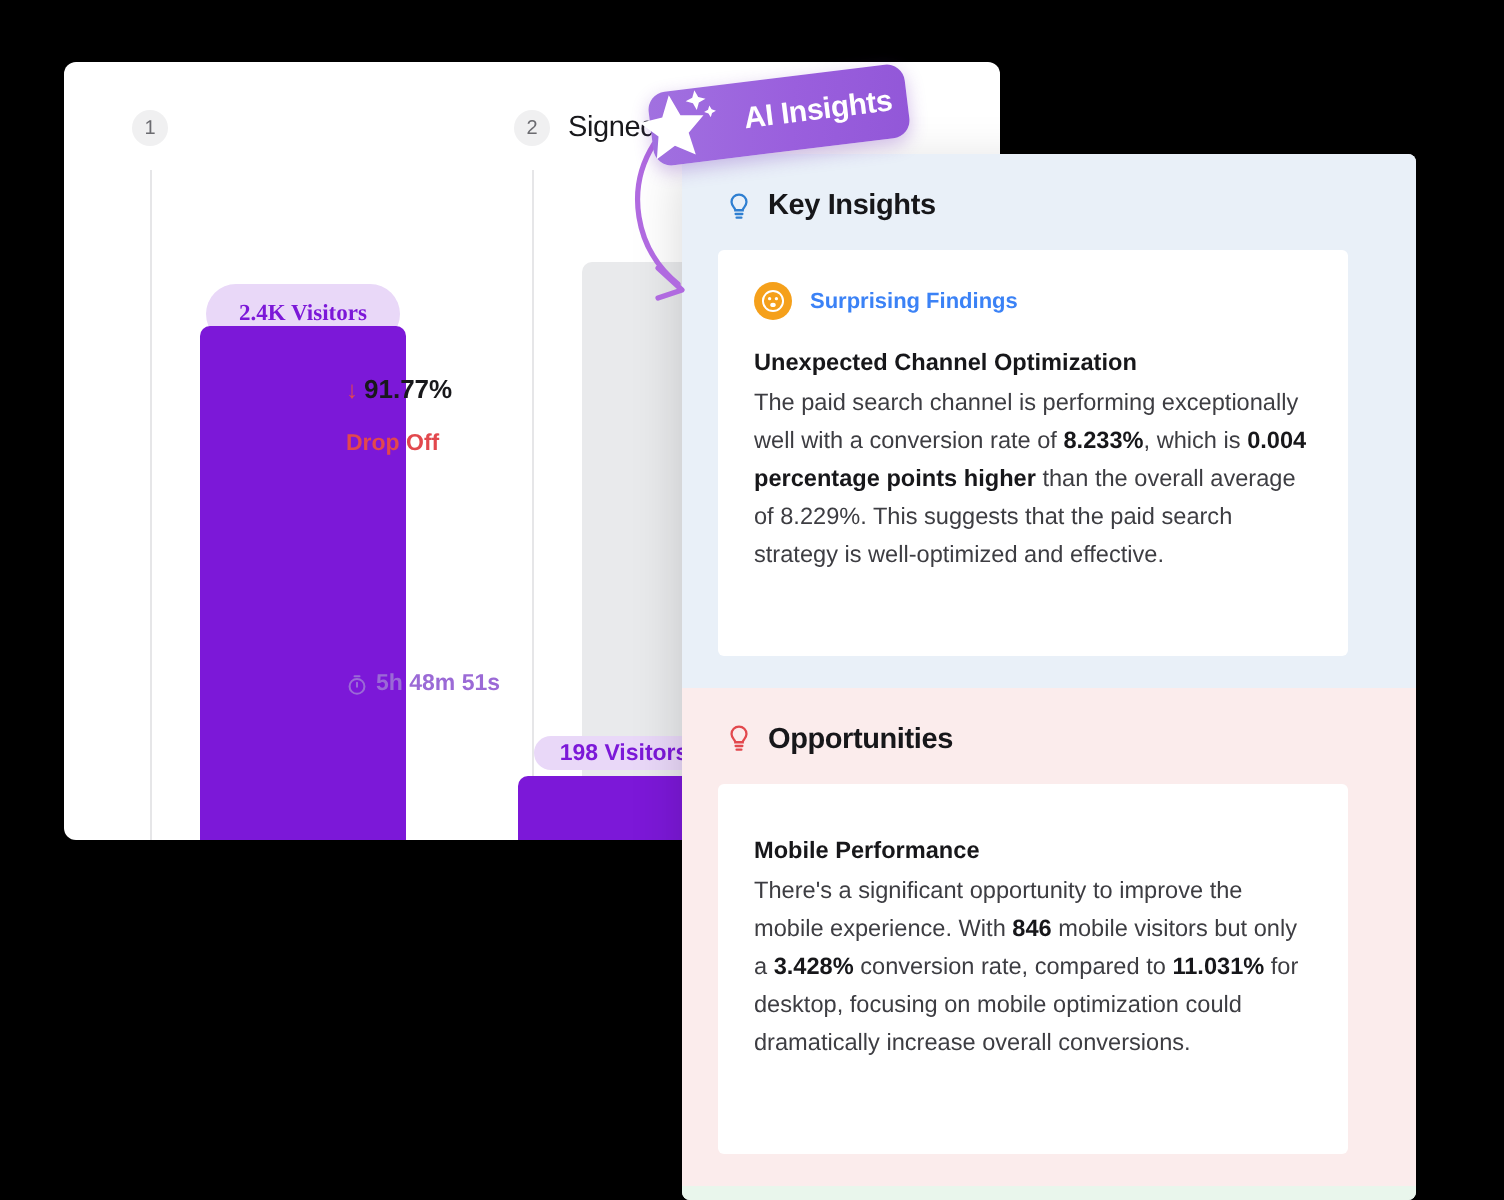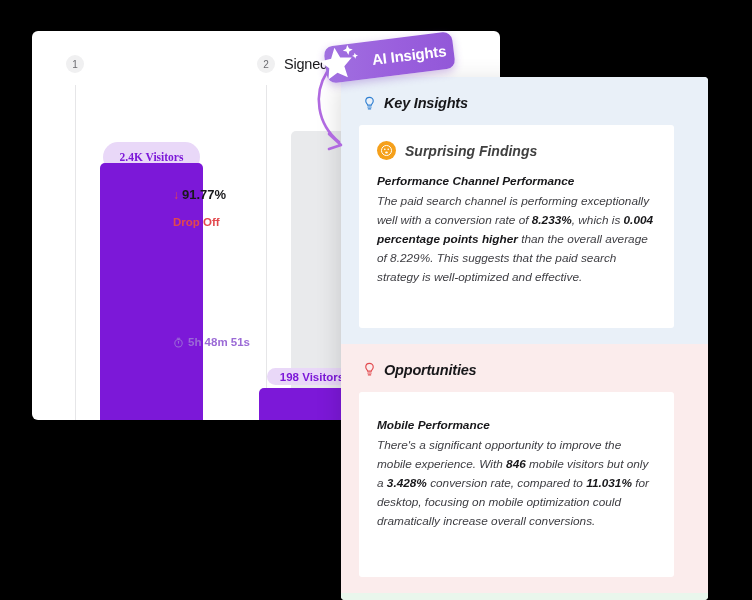--- a/index.html
+++ b/index.html
@@ -42,37 +42,37 @@
     position:absolute;display:flex;align-items:center;gap:4px;
     font-size:11.5px;font-weight:700;color:#9b6ad6;white-space:nowrap;
   }
 
   
   .insights{
     position:absolute;left:341px;top:77px;width:367px;height:523px;
     background:#fff;border-radius:4px;overflow:hidden;
     box-shadow:0 6px 26px rgba(0,0,0,.16);
   }
-  .sec{padding:0 16px 16px 0;font-style:italic;}
+  .sec{padding:0 16px 16px 0;}
   .sec-blue{background:#e9f0f8;}
   .sec-pink{background:#fbecec;}
   .sec-green{background:#e9f6ec;}
   .sec-head{display:flex;align-items:center;gap:8px;padding:18px 22px 14px 22px;}
   .sec-title{font-size:14.5px;font-weight:700;color:#17171a;letter-spacing:-.2px;}
   .card{
     background:#fff;border-radius:3px;margin:0 18px;padding:16px 18px 18px 18px;
   }
   .card-tall{padding-bottom:40px;}
   .card-tall2{padding-top:26px;padding-bottom:46px;}
   .badge-row{display:flex;align-items:center;gap:9px;margin-bottom:14px;}
   .orange-dot{
     width:19px;height:19px;border-radius:50%;background:#f5a01b;flex:0 0 auto;
     display:flex;align-items:center;justify-content:center;
   }
-  .badge-lbl{font-size:14px;font-weight:700;color:#404040;}
+  .badge-lbl{font-size:11px;font-weight:700;color:#3b82f6;}
   .item-title{font-size:11.8px;font-weight:700;color:#17171a;margin-bottom:4px;}
   .item-body{font-size:11.8px;line-height:1.62;color:#3d3d42;}
   .item-body b{font-weight:700;color:#17171a;}
 
   
   .ai-badge{
     position:absolute;left:325px;top:39px;width:129px;height:37px;
     background:linear-gradient(100deg,#a171e0 0%,#9a5fdd 55%,#9257d8 100%);
     border-radius:9px;transform:rotate(-7deg);
     display:flex;align-items:center;
@@ -145,21 +145,21 @@
           <span class="orange-dot">
             <svg width="13" height="13" viewBox="0 0 16 16">
               <circle cx="8" cy="8" r="6.2" fill="none" stroke="#fff" stroke-width="1.2"></circle>
               <circle cx="5.9" cy="6.6" r="1" fill="#fff"></circle>
               <circle cx="10.1" cy="6.6" r="1" fill="#fff"></circle>
               <ellipse cx="8" cy="10.4" rx="1.7" ry="1.3" fill="#fff"></ellipse>
             </svg>
           </span>
           <span class="badge-lbl">Surprising Findings</span>
         </div>
-        <div class="item-title">Performance Channel Performance</div>
+        <div class="item-title">Unexpected Channel Optimization</div>
         <div class="item-body"><span>The paid search channel is performing exceptionally well with a conversion rate of </span><b>8.233%</b><span>, which is </span><b>0.004 percentage points higher</b><span> than the overall average of 8.229%. This suggests that the paid search strategy is well-optimized and effective.</span></div>
       </div>
     </div>
 
     <div class="sec sec-pink">
       <div class="sec-head">
         <svg width="13" height="15" viewBox="0 0 16 18">
           <path d="M8 1.4c-2.6 0-4.6 2-4.6 4.5 0 1.7 1 2.8 1.7 3.7.4.5.6.9.6 1.4h4.6c0-.5.2-.9.6-1.4.7-.9 1.7-2 1.7-3.7 0-2.5-2-4.5-4.6-4.5z" fill="none" stroke="#e2484d" stroke-width="1.4"></path>
           <path d="M5.9 13.3h4.2M6.5 15.6h3" stroke="#e2484d" stroke-width="1.4" stroke-linecap="round"></path>
         </svg>

